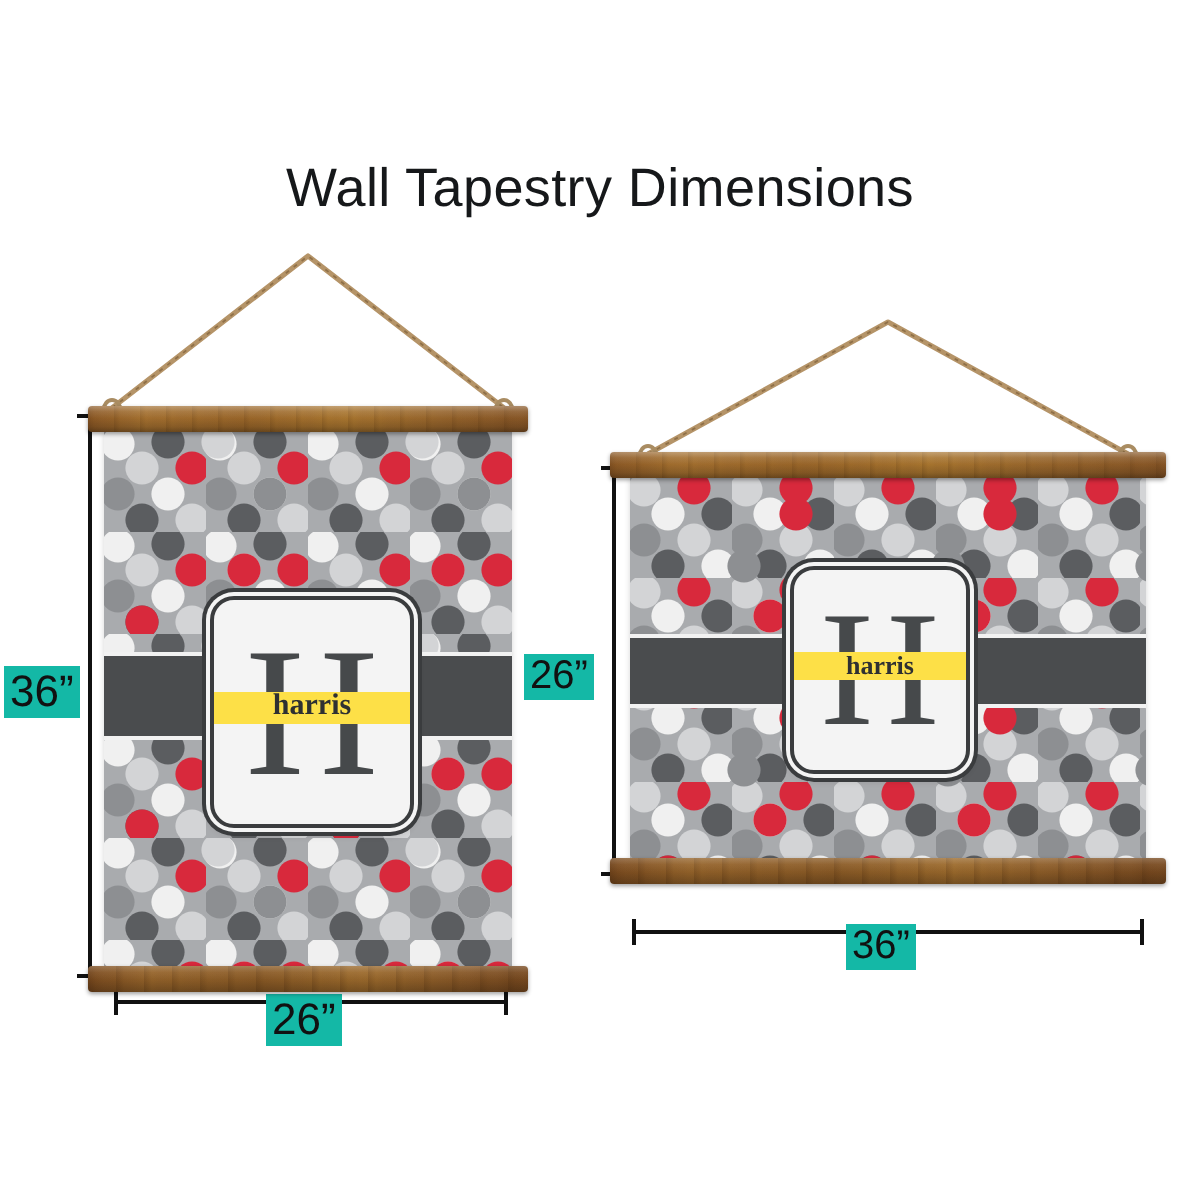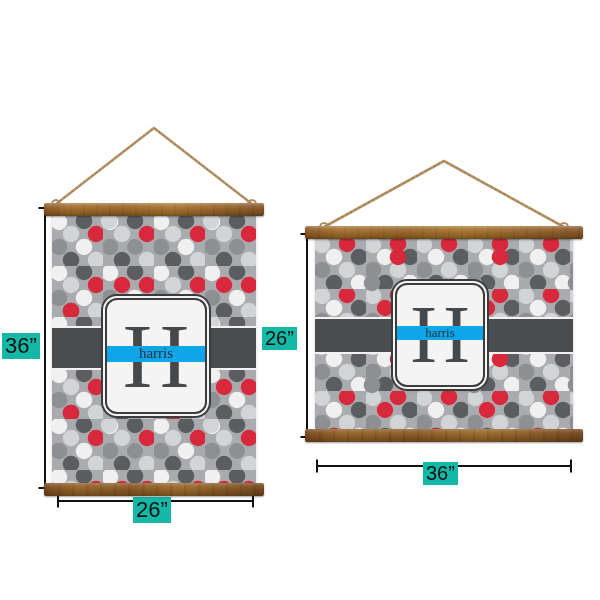--- a/index.html
+++ b/index.html
@@ -95,22 +95,23 @@
     color:#46494b;
     line-height:.92;
     font-weight:400;
   }
   .mono-name{
     position:absolute;
     left:0;width:100%;
     text-align:center;
     font-family:"Liberation Serif", serif;
     color:#2e3032;
-    background:#0ea5e9;
+    background:#fde047;
     line-height:1.05;
+    font-weight:bold;
   }
 
   
   .dim-v{position:absolute;}
   .dim-v .shaft{position:absolute;left:50%;top:0;width:2px;height:100%;background:#111;transform:translateX(-50%);}
   .dim-v .cap{position:absolute;left:50%;width:13px;height:2px;background:#111;transform:translateX(-50%);}
   .dim-v .cap.t{top:0;}
   .dim-v .cap.b{bottom:0;}
   .dim-h{position:absolute;}
   .dim-h .shaft{position:absolute;top:50%;left:0;width:100%;height:2px;background:#111;transform:translateY(-50%);}
@@ -125,20 +126,21 @@
     white-space:nowrap;
     background:#14b8a6;
     padding:0 3px;
   }
 </style>
 </head>
 <body>
 
 <div id="stage">
 
+  <div class="page-title">Wall Tapestry Dimensions</div>
 
   <div class="tapestry" style="left:44px;top:120px;width:220px;height:385px;">
 
     <svg class="cord" viewBox="0 0 220 385" preserveAspectRatio="none">
       <path d="M12 84 L110 8 L208 84" fill="none" stroke="#b59468" stroke-width="2.6" stroke-linejoin="round"></path>
       <path d="M12 84 L110 8 L208 84" fill="none" stroke="#8f7048" stroke-width=".9" stroke-dasharray="2 3" stroke-linejoin="round"></path>
       <ellipse cx="12" cy="85" rx="4.2" ry="5" fill="none" stroke="#a98c62" stroke-width="2"></ellipse>
       <ellipse cx="208" cy="85" rx="4.2" ry="5" fill="none" stroke="#a98c62" stroke-width="2"></ellipse>
     </svg>
 

